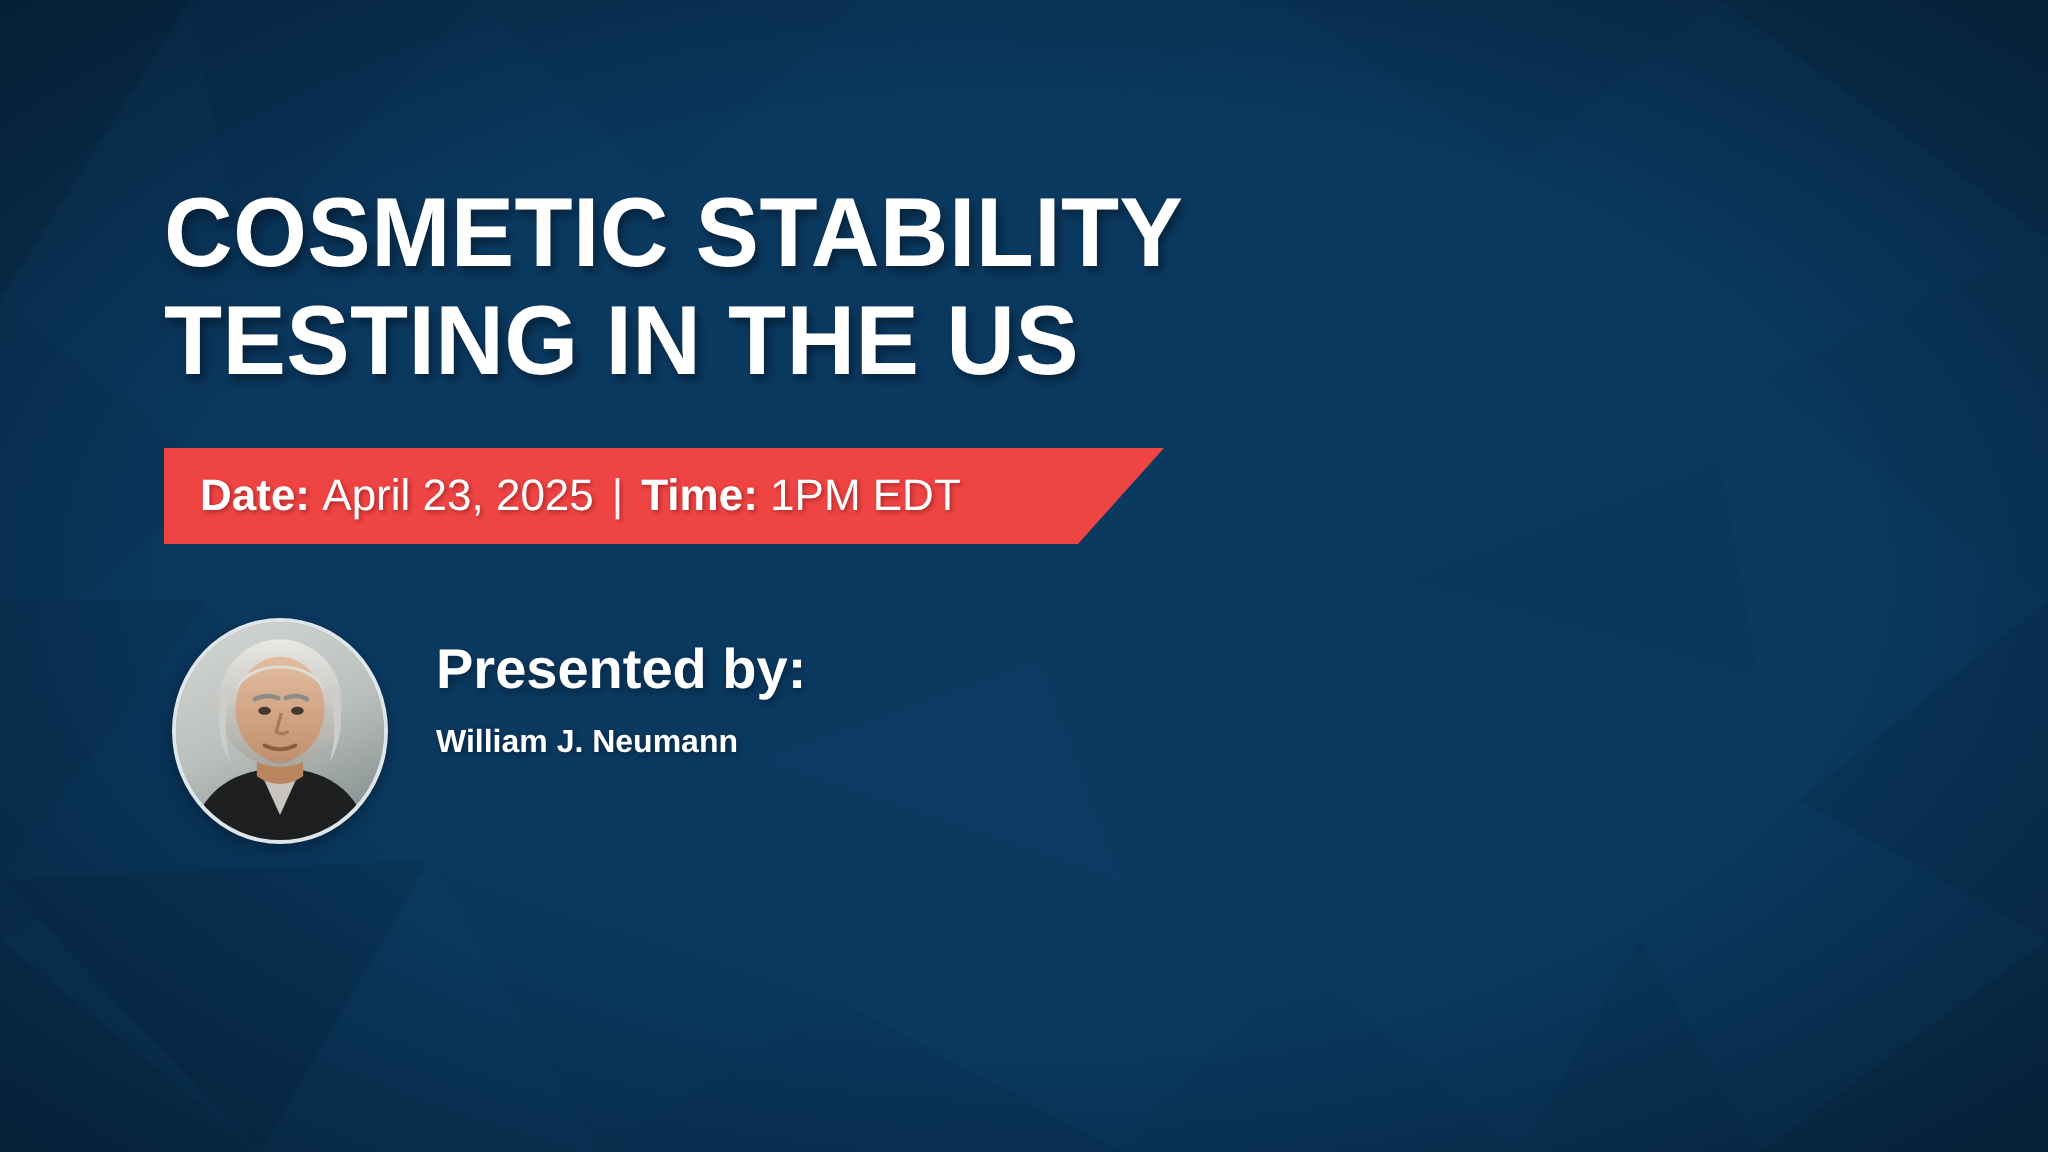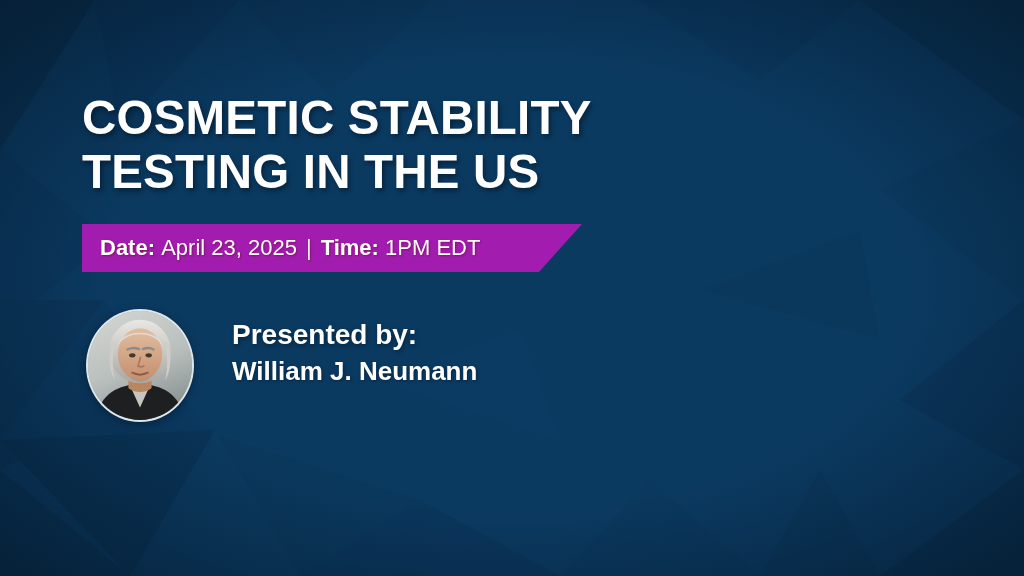--- a/index.html
+++ b/index.html
@@ -49,21 +49,21 @@
     transform-origin:left top;
   }
   #title .tline { display:block; white-space:nowrap; }
 
   
   #banner {
     position:absolute;
     left:82px; top:224px;
     height:48px;
     width:500px;
-    background:#a21caf;
+    background:#ef4444;
     box-shadow:2px 3px 7px rgba(2,14,28,0.40);
     clip-path:polygon(0 0, 100% 0, 91.4% 100%, 0 100%);
     display:flex; align-items:center;
   }
   #banner .btext {
     padding-left:18px;
     color:#ffffff;
     font-size:22px;
     line-height:22px;
     white-space:nowrap;
@@ -80,34 +80,34 @@
     position:absolute; left:0; top:0;
     width:108px; height:113px;
     border-radius:50%;
     border:2.5px solid #dfe6ea;
     overflow:hidden;
     background:#9aa4a6;
     box-shadow:0 2px 8px rgba(2,14,28,0.45);
   }
   #avatar svg { display:block; width:100%; height:100%; }
 
-  #ptext { position:absolute; left:146px; top:10px; }
+  #ptext { position:absolute; left:132px; top:10px; }
 
   #presented-by {
     color:#ffffff;
     font-weight:bold;
     font-size:28px;
     line-height:32px;
     text-shadow:1px 2px 4px rgba(2,16,30,0.5);
   }
   #presenter-name {
     margin-top:8px;
     color:#ffffff;
     font-weight:bold;
-    font-size:26px;
+    font-size:16px;
     line-height:25px;
     text-shadow:1px 1px 3px rgba(2,16,30,0.5);
   }
   #presenter-role {
     margin-top:4px;
     color:#dfe8ef;
     font-weight:normal;
     font-size:16.5px;
     line-height:19px;
     text-shadow:1px 1px 3px rgba(2,16,30,0.5);

